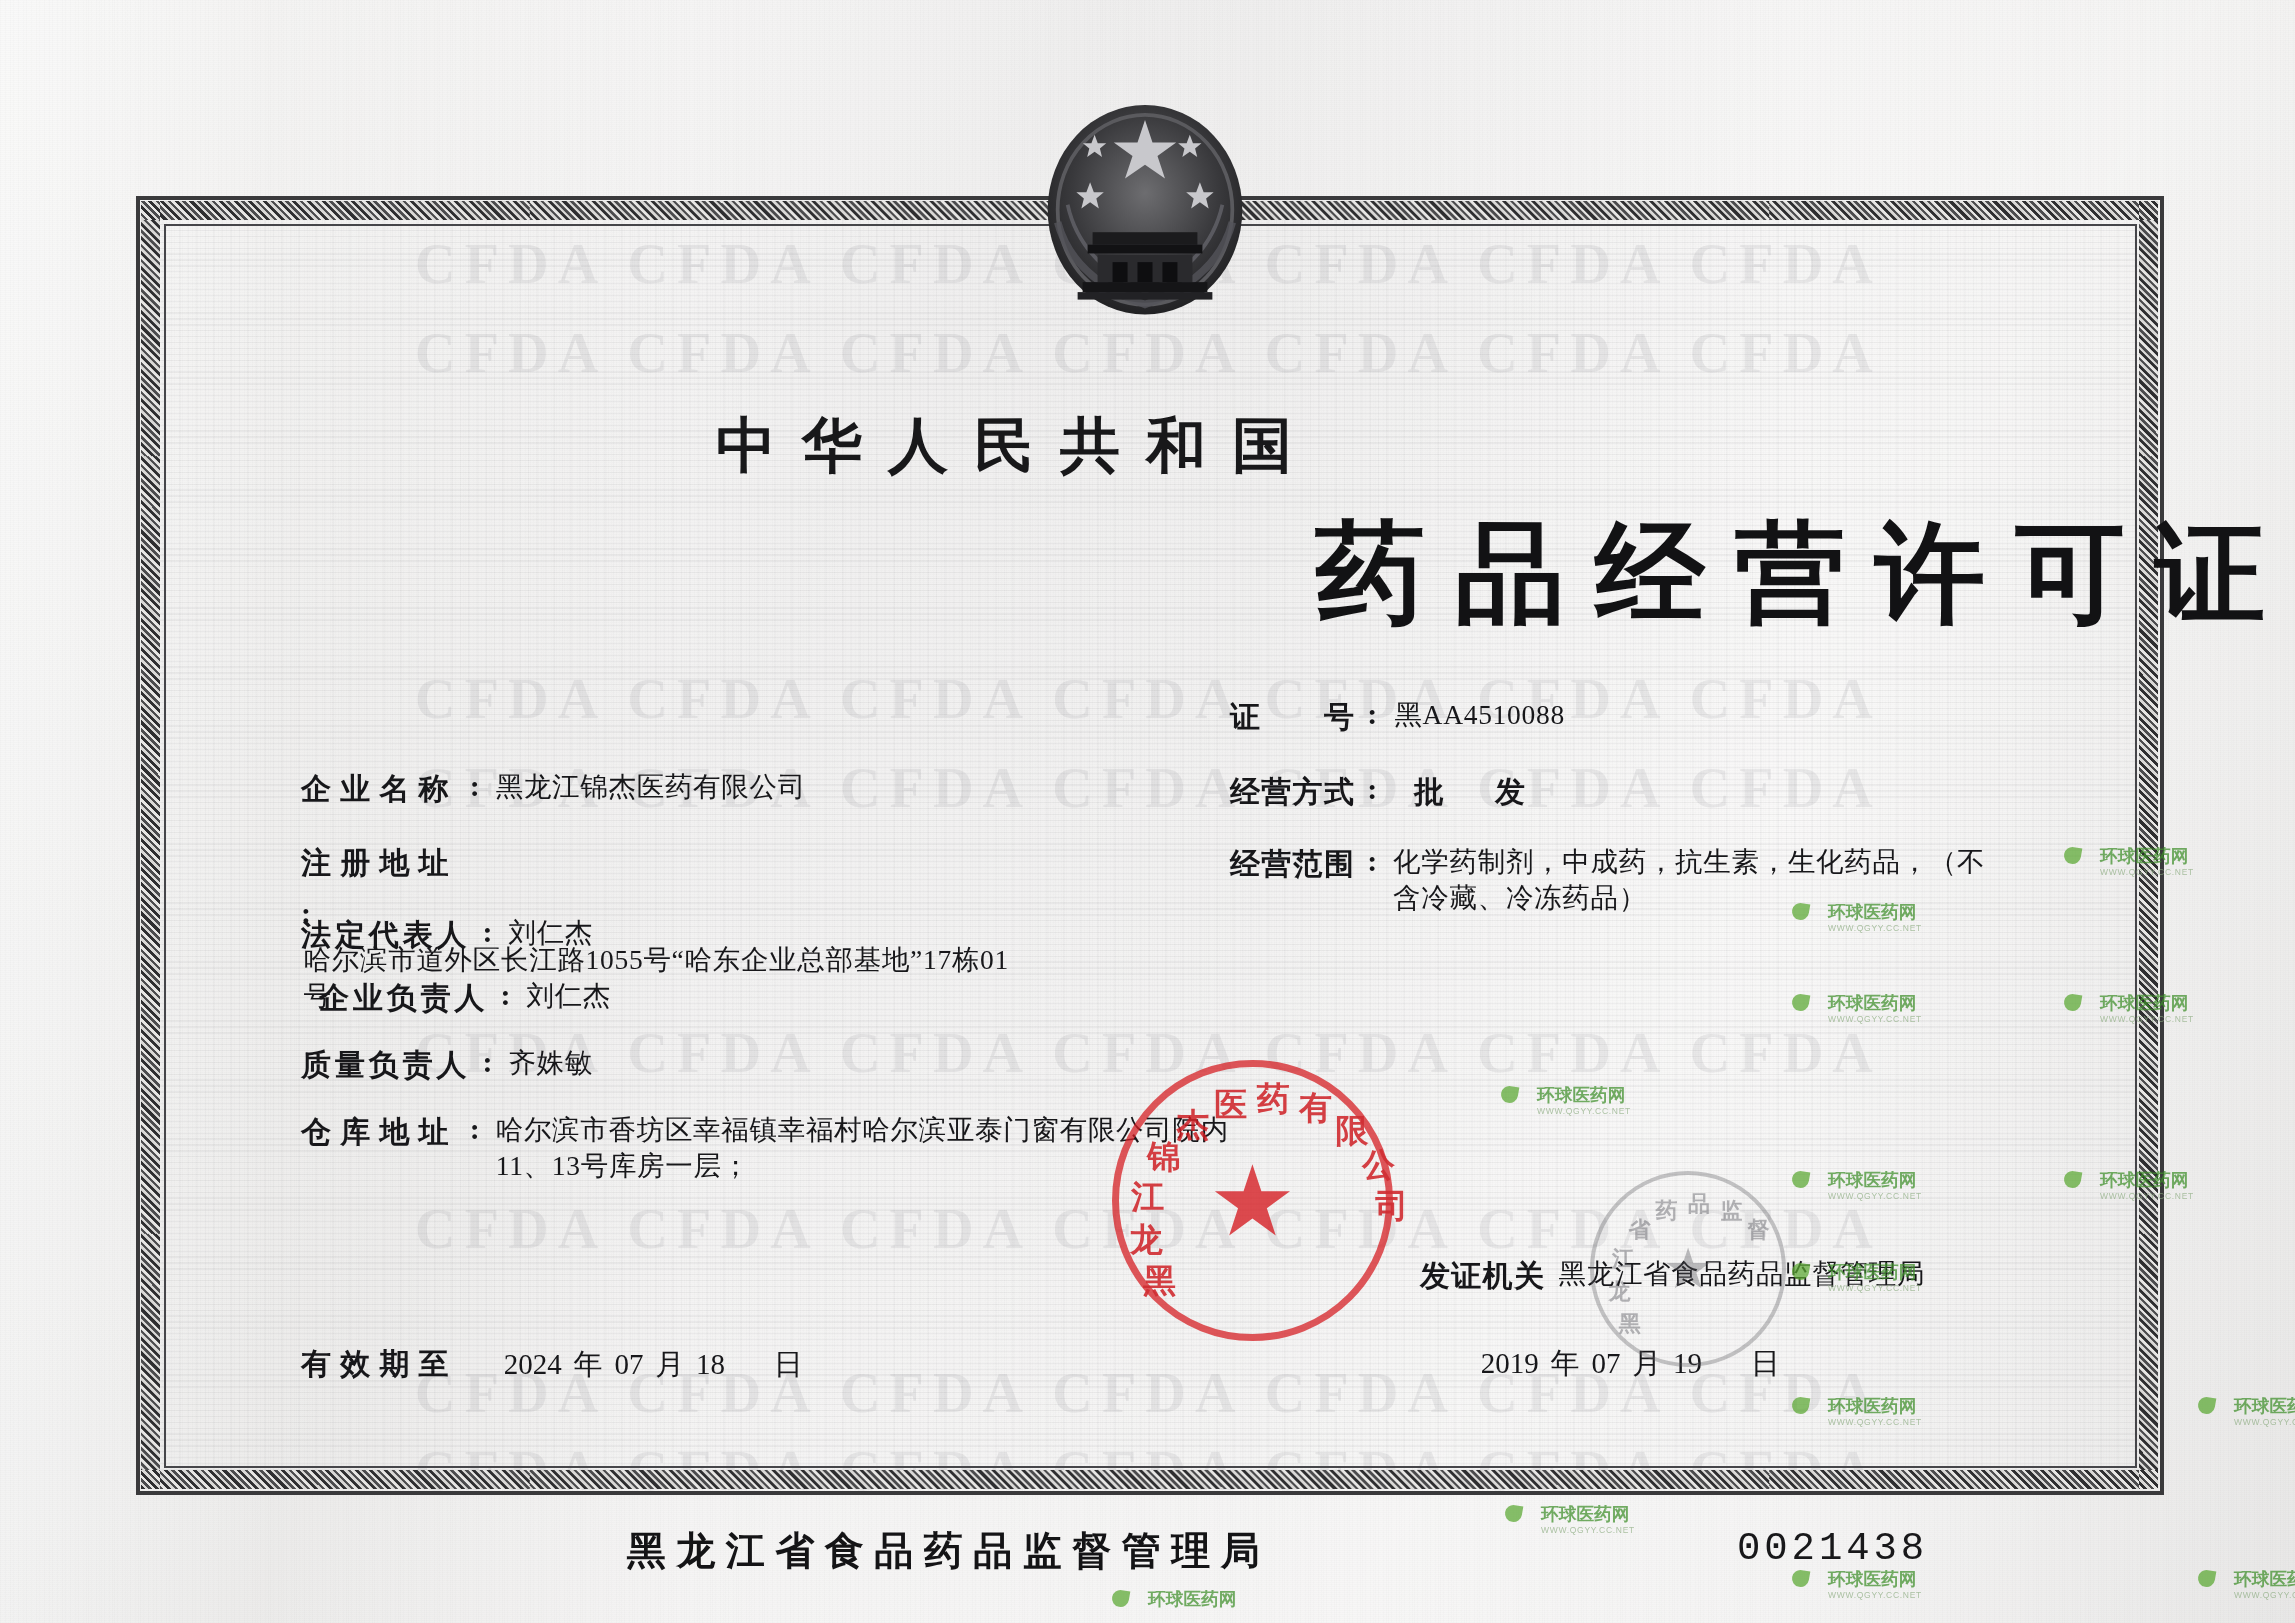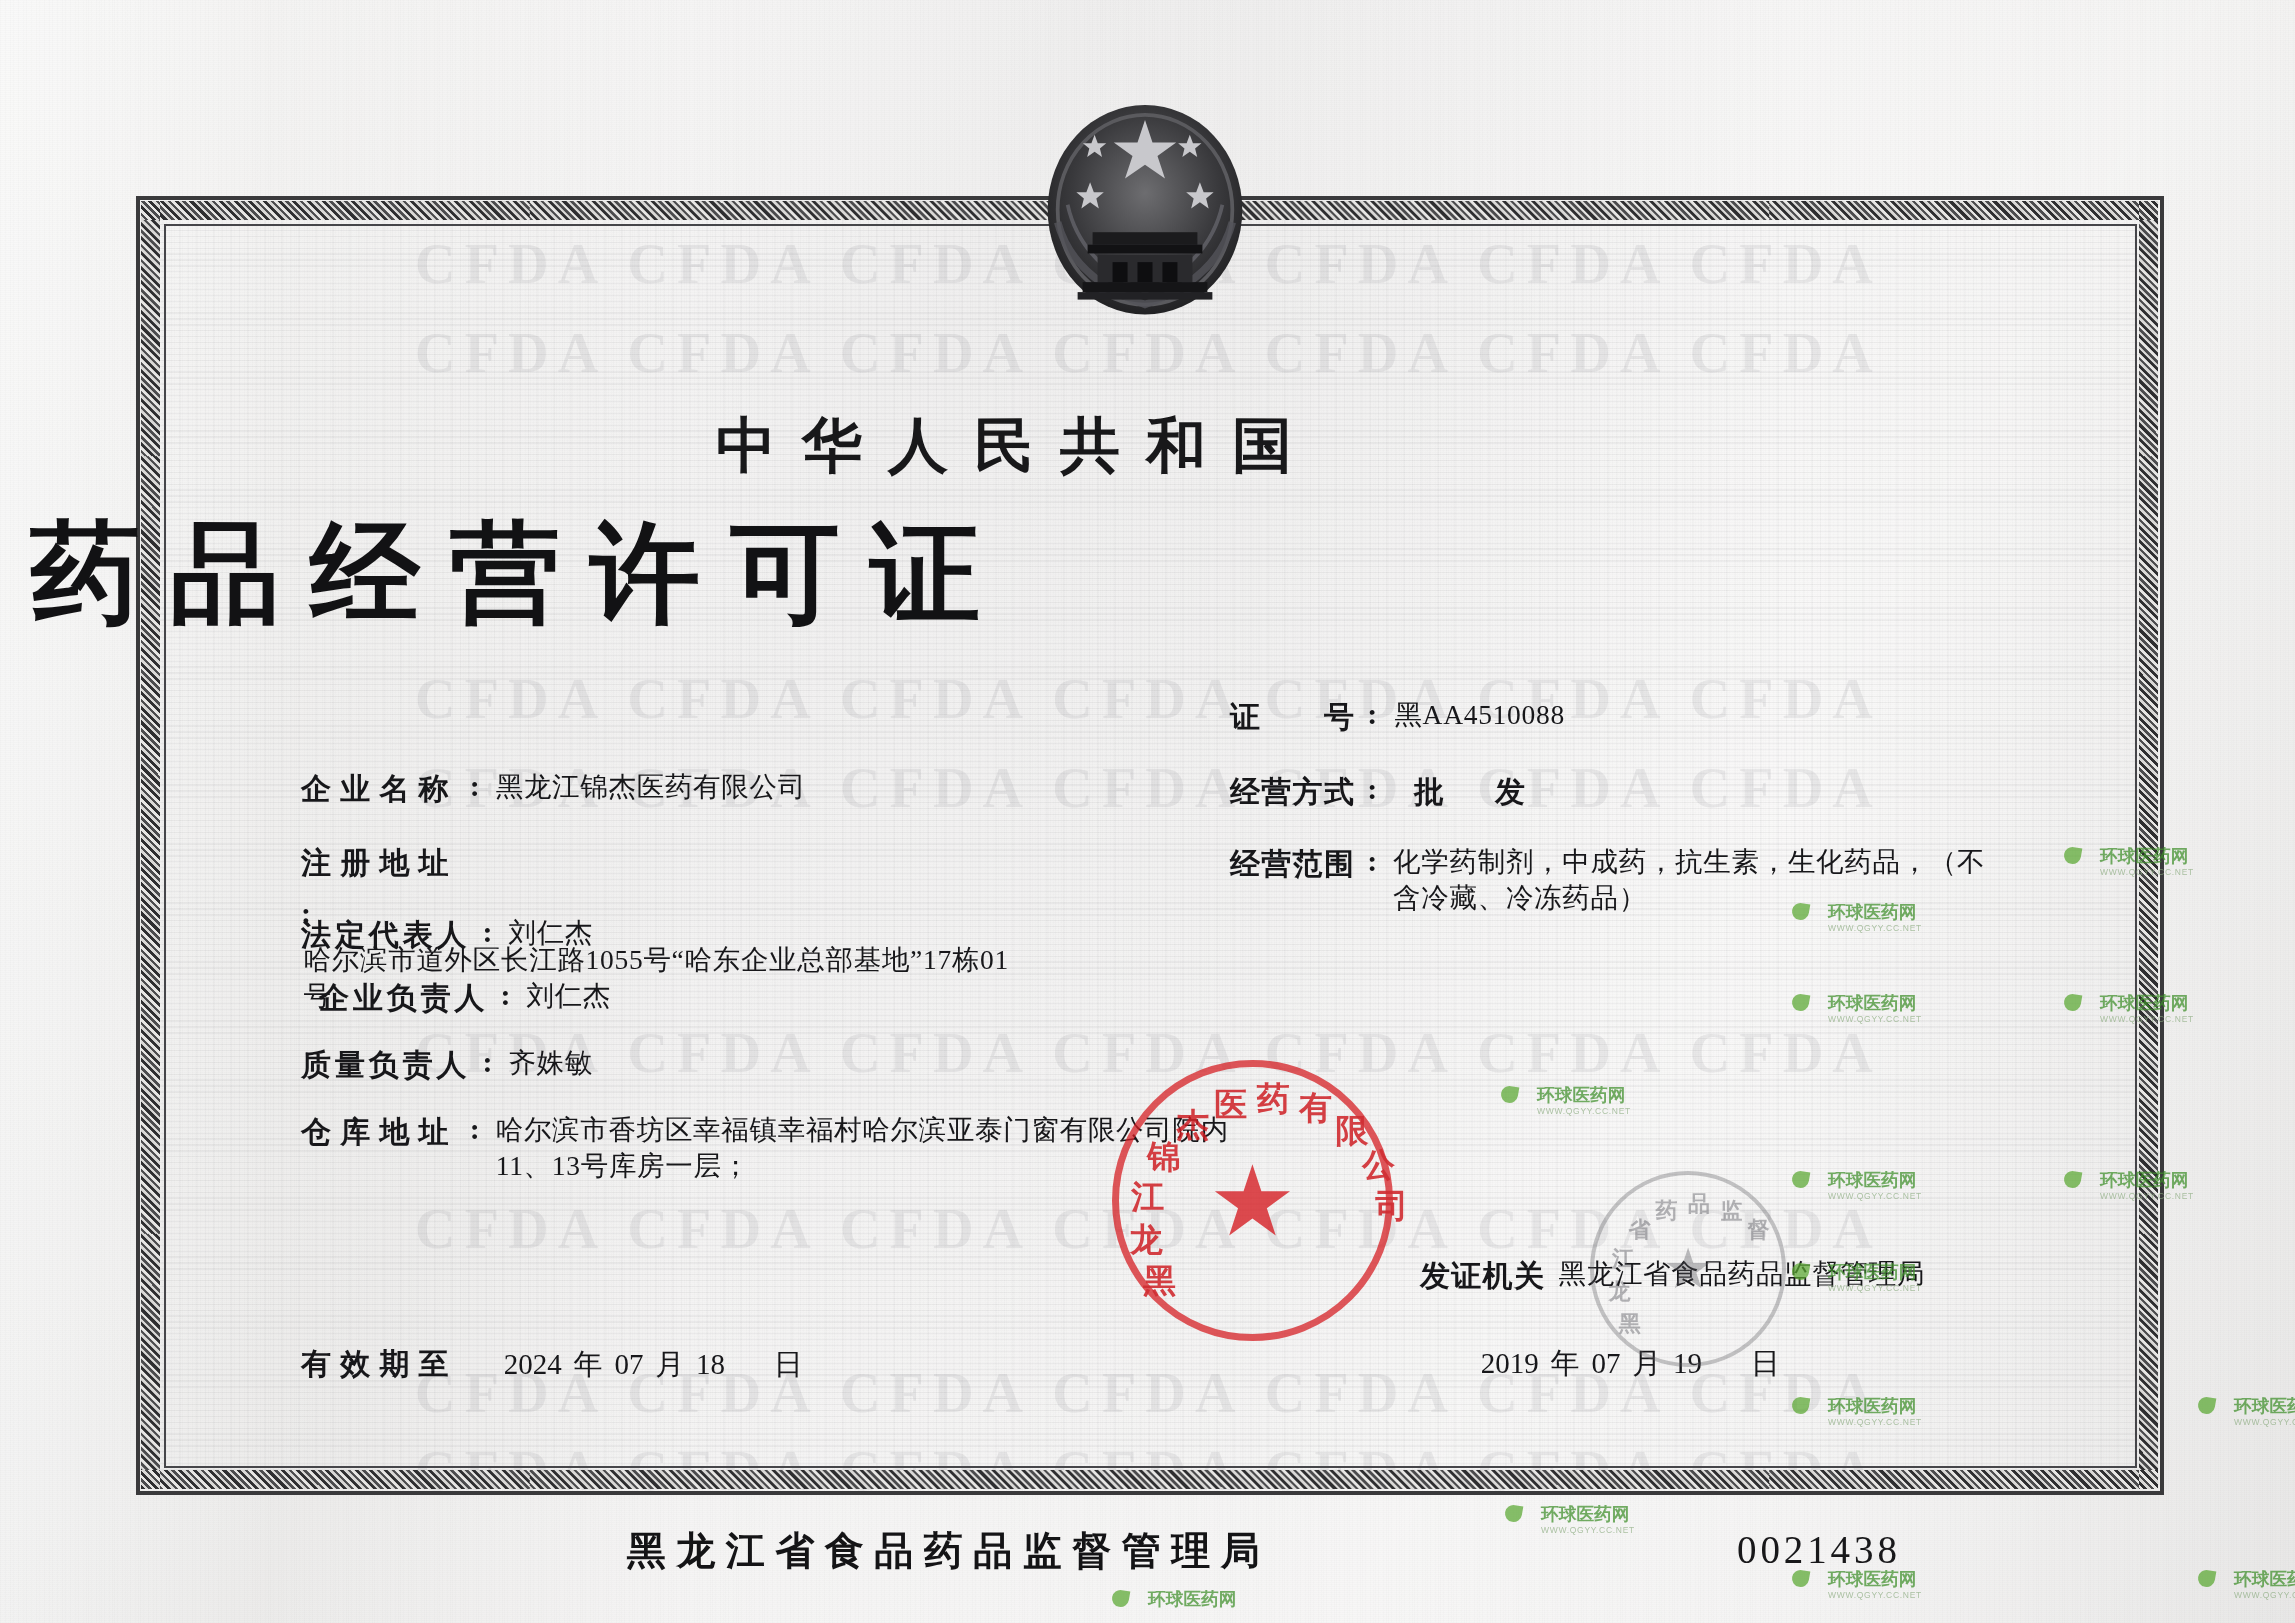--- a/index.html
+++ b/index.html
@@ -120,21 +120,21 @@
     font-weight: 700;
     font-size: 60px;
     letter-spacing: 26px;
     text-indent: 26px;
     color: #18181a;
   }
   #title-line2 {
     position: absolute;
     left: 0; top: 500px;
     width: 2295px;
-    text-align: left;
+    text-align: right;
     font-family: "Liberation Serif", "DejaVu Serif", serif;
     font-weight: 700;
     font-size: 110px;
     letter-spacing: 30px;
     text-indent: 30px;
     color: #121214;
   }
 
   
   .field {
@@ -265,21 +265,21 @@
     font-family: "Liberation Serif", "DejaVu Serif", serif;
     font-size: 39px;
     font-weight: 700;
     letter-spacing: 10.5px;
     color: #141416;
   }
   #footer-serial {
     position: absolute;
     left: 1737px;
     top: 1527px;
-    font-family: Liberation Serif, serif;
+    font-family: Liberation Mono, monospace;
     font-size: 39px;
     letter-spacing: 3.9px;
     color: #18181a;
   }
 
   
   .site-wm {
     position: absolute;
     display: flex;
     gap: 19px;

